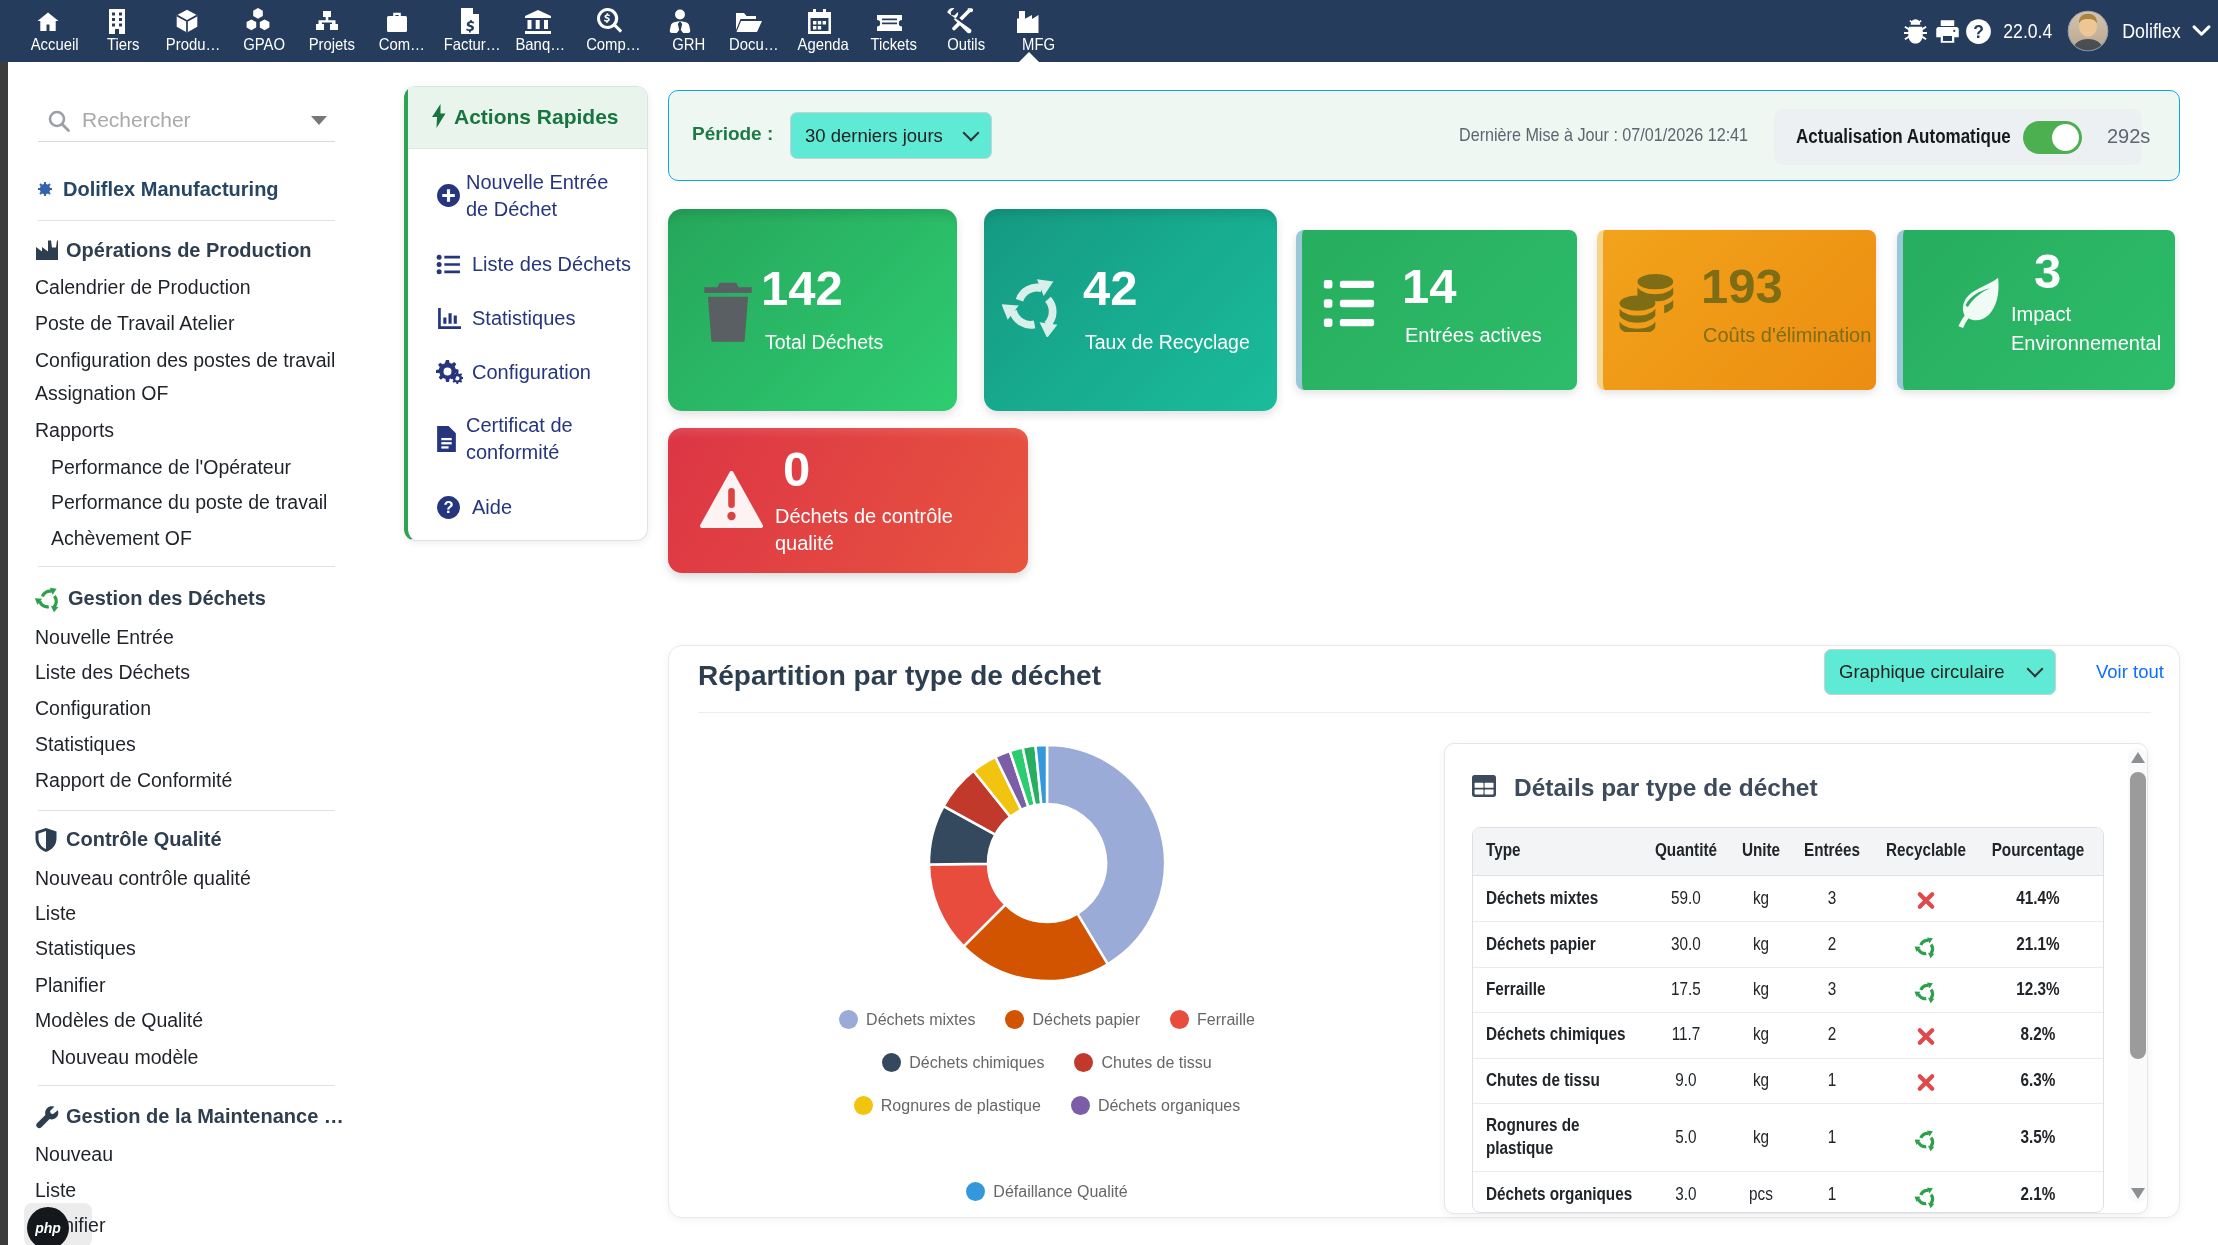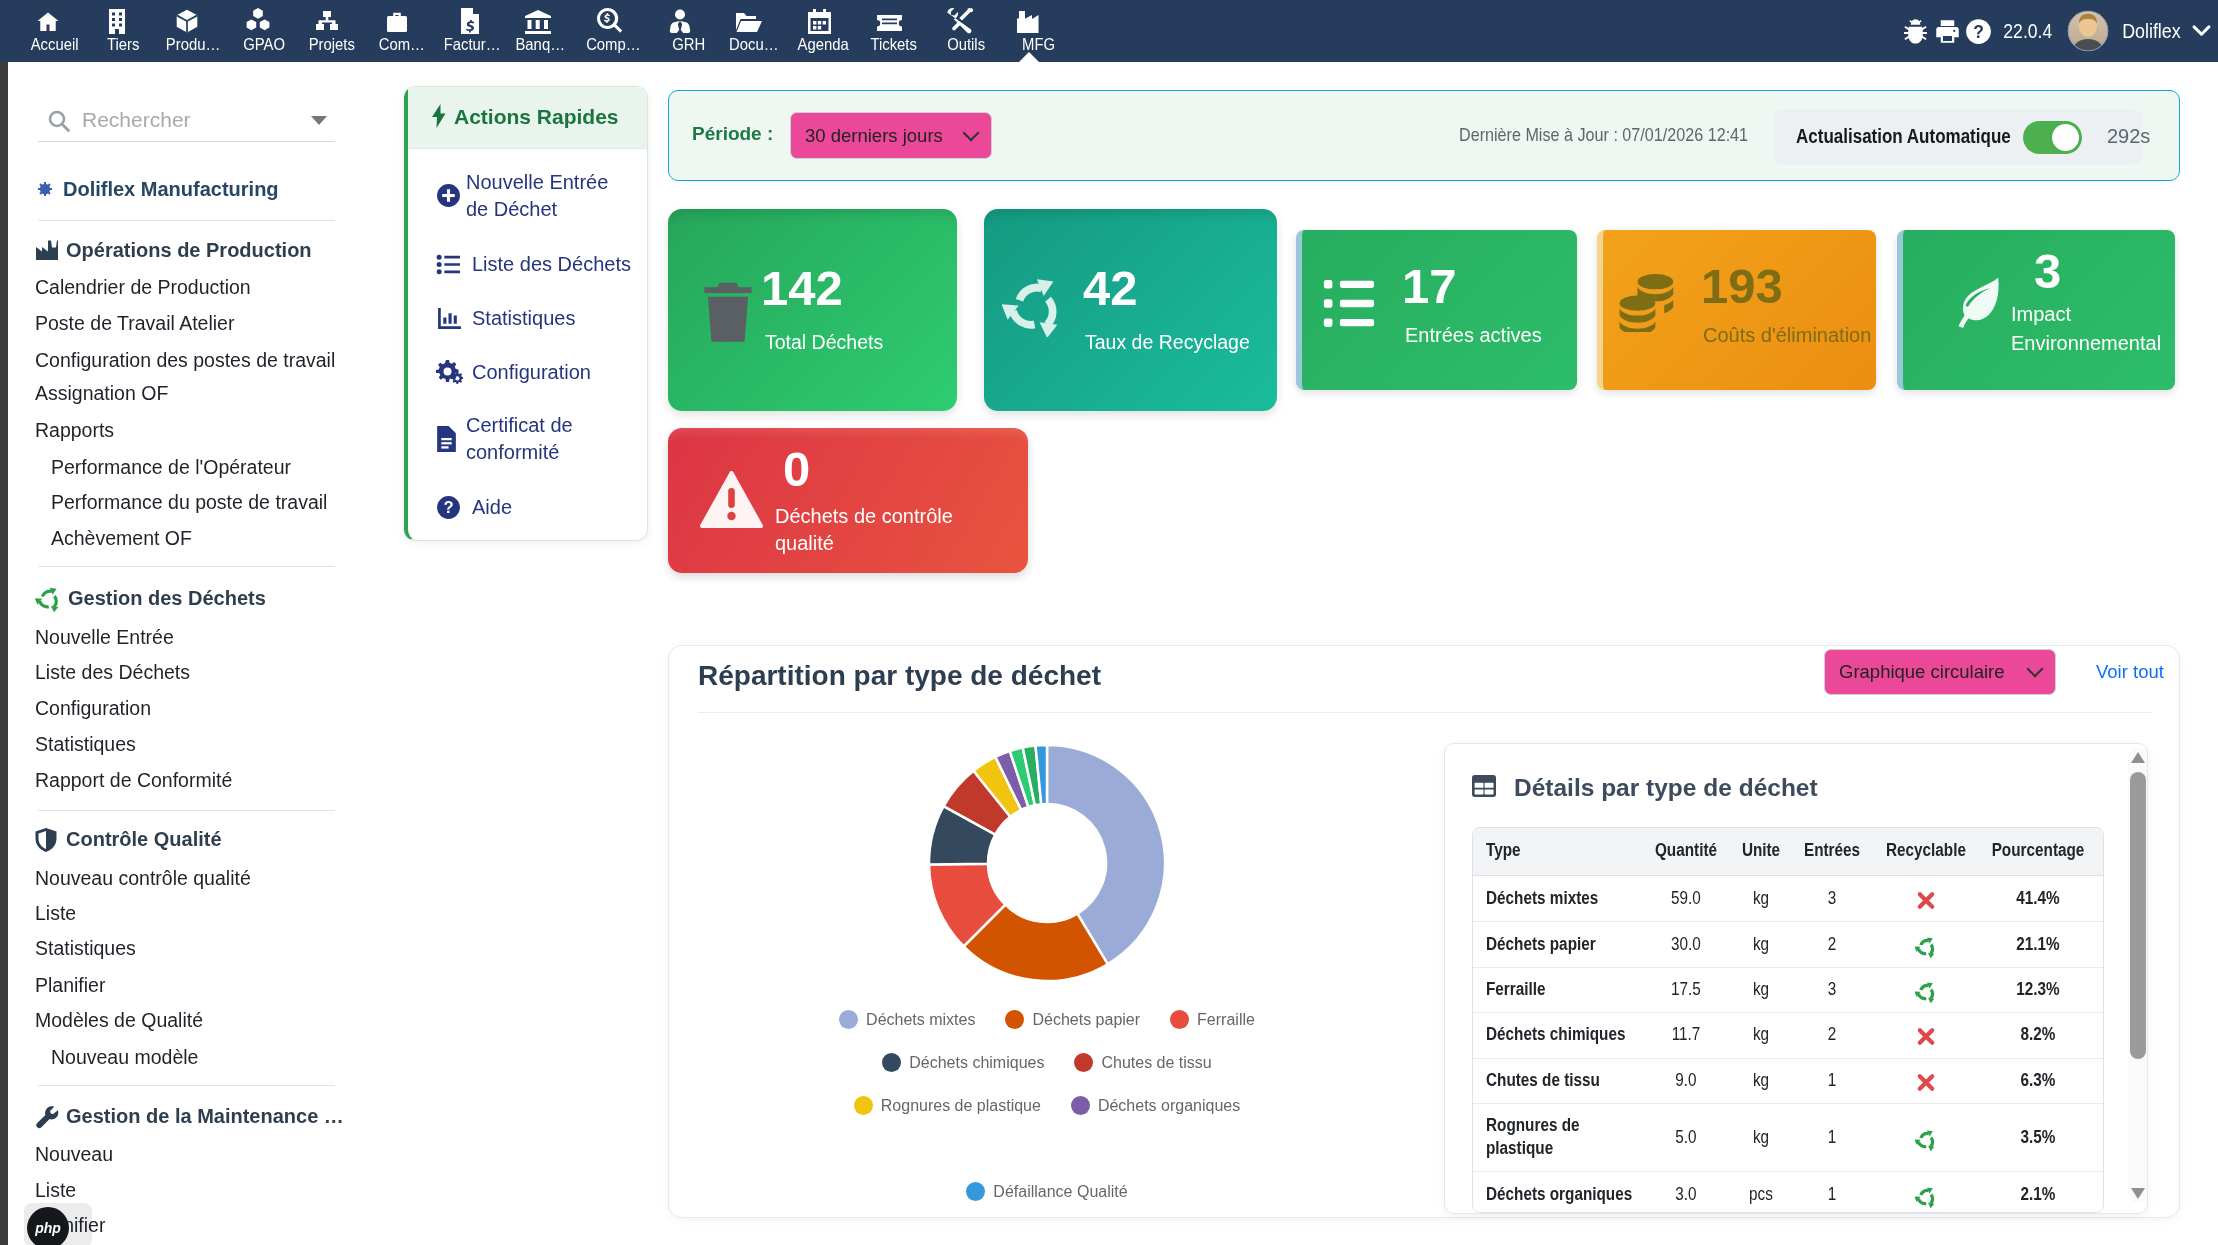--- a/index.html
+++ b/index.html
@@ -30,21 +30,21 @@
 .acard{position:absolute;left:404px;top:86px;width:244px;height:455px;background:#fff;border:1px solid #d9e6dc;border-left:4px solid #2ea352;border-radius:12px;box-shadow:0 2px 8px rgba(0,0,0,.07)}
 .ahead{position:absolute;left:0;top:0;width:239px;height:62px;background:#e9f5ec;border-radius:0 10px 0 0;border-bottom:1px solid #dcebe0}
 .ahead .t{position:absolute;left:22px;top:17px;font-size:21px;font-weight:bold;color:#19753f;white-space:nowrap}
 .aitem{position:absolute;left:26px;font-size:20px;color:#25357e;line-height:27px}
 .aicon{position:absolute;left:28px}
 </style></head><body>
 <style>
 
 .pbar{position:absolute;left:668px;top:90px;width:1512px;height:91px;background:#eef7f1;border-radius:10px;border:1px solid #0ea5e9}
 .pbar .plab{position:absolute;left:23px;top:32px;font-size:19px;font-weight:bold;color:#1d7a46}
-.sel{background:#ec4899;border:1px solid #c9d0d6;border-radius:7px;font-size:18.5px;color:#222;display:flex;align-items:center;justify-content:space-between;padding:4px 14px}
+.sel{background:#5eead4;border:1px solid #c9d0d6;border-radius:7px;font-size:18.5px;color:#222;display:flex;align-items:center;justify-content:space-between;padding:4px 14px}
 .sel .cv{width:12px;height:12px;border-right:2.6px solid #333;border-bottom:2.6px solid #333;transform:rotate(45deg);margin-top:-6px}
 .pbar .psel{position:absolute;left:121px;top:21px;width:202px;height:47px}
 .pbar .upd{position:absolute;left:790px;top:33px;font-size:19px;color:#5c666e;white-space:nowrap;transform:scaleX(.85);transform-origin:0 50%}
 .pbar .tbox{position:absolute;left:1105px;top:18px;width:368px;height:56px;background:#edf0f2;border-radius:9px}
 .pbar .tlab{position:absolute;left:22px;top:16px;font-size:20px;font-weight:bold;color:#17191b;white-space:nowrap;transform:scaleX(.85);transform-origin:0 50%}
 .pbar .toggle{position:absolute;left:249px;top:12px;width:59px;height:33px;background:#4caf50;border-radius:17px}
 .pbar .knob{position:absolute;right:3px;top:3px;width:27px;height:27px;background:#fff;border-radius:50%}
 .pbar .secs{position:absolute;left:333px;top:16px;font-size:20px;color:#5c666e}
 
 .kpi{position:absolute;border-radius:14px;color:#fff}
@@ -404,21 +404,21 @@
 </div>
 <div class="kpi k3">
   <svg class="abs" style="left:19px;top:50px" width="57" height="47" viewBox="0 0 24 22" fill="#fff">
       <rect x="0" y="0" width="4" height="4" rx="1"></rect>
       <rect x="0" y="9" width="4" height="4" rx="1"></rect>
       <rect x="0" y="18" width="4" height="4" rx="1"></rect>
       <rect x="7.5" y=".3" width="16" height="3.4" rx="1"></rect>
       <rect x="7.5" y="9.3" width="16" height="3.4" rx="1"></rect>
       <rect x="7.5" y="18.3" width="16" height="3.4" rx="1"></rect>
     </svg>
-  <div class="num" style="left:100px;top:32px">17</div>
+  <div class="num" style="left:100px;top:32px">14</div>
   <div class="lab" style="left:103px;top:94px;font-size:20px">Entrées actives</div>
 </div>
 <div class="kpi k4">
   <svg class="abs" style="left:13px;top:42px" width="62" height="60" viewBox="0 0 26 25" fill="#7e6d14">
       <ellipse cx="16.5" cy="4" rx="7.5" ry="3.2"></ellipse>
       <path d="M9 6.2c1.3 2 4 3 7.5 3s6.2-1 7.5-3v3c-1.3 2-4 3-7.5 3-1 0-2-.1-2.9-.3A10 10 0 0 0 9 10.5zm15 5.5v3c-.8 1.2-2.1 2-3.8 2.5v-3.3c1.6-.5 3-1.2 3.8-2.2z"></path>
       <ellipse cx="9" cy="13" rx="7.5" ry="3.2"></ellipse>
       <path d="M1.5 15.2c1.3 2 4 3 7.5 3s6.2-1 7.5-3v3c-1.3 2-4 3-7.5 3s-6.2-1-7.5-3zm0 5.5c1.3 2 4 3 7.5 3s6.2-1 7.5-3v2.1c0 1.8-3.3 3.2-7.5 3.2s-7.5-1.4-7.5-3.2z"></path>
     </svg>
   <div class="num olive" style="left:98px;top:32px">193</div>

